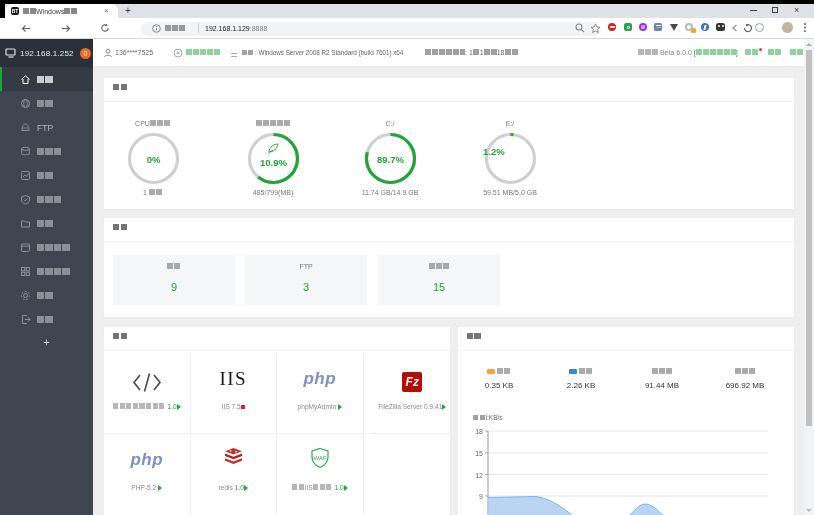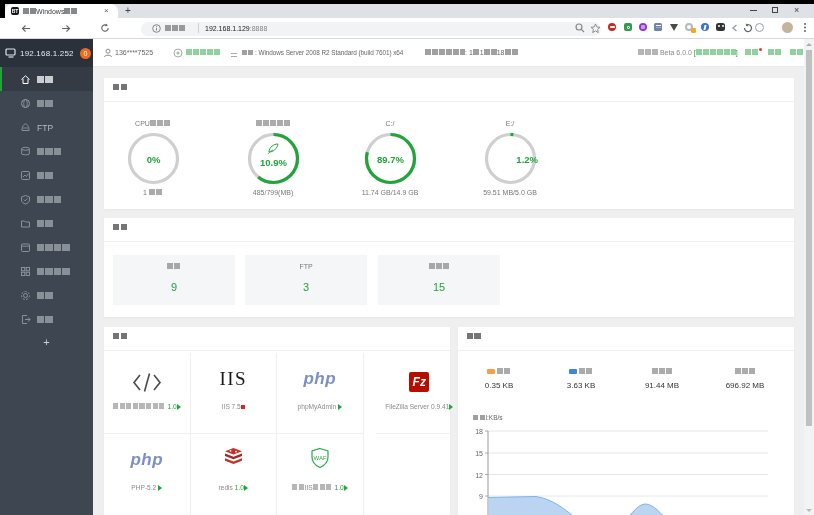--- a/index.html
+++ b/index.html
@@ -263,21 +263,21 @@
     <circle cx="27.5" cy="27.5" r="24" fill="none" stroke="#cfcfcf" stroke-width="3.2"></circle>
     <circle cx="27.5" cy="27.5" r="24" fill="none" stroke="#20a53a" stroke-width="3.2" stroke-dasharray="3 150.8" transform="rotate(-90 27.5 27.5)" stroke-linecap="butt"></circle>
   </svg>
 <div class="ab" style="left:126px;top:154px;width:55px;text-align:center;font-size:9.5px;font-weight:bold;color:#20a53a">0%</div>
 <div class="ab" style="left:246px;top:157px;width:55px;text-align:center;font-size:9.5px;font-weight:bold;color:#20a53a">10.9%</div>
 <svg class="ab" style="left:266px;top:143px" width="14" height="12" viewBox="0 0 14 12">
     <path d="M3 9 C3 4 8 1 12 1 C11 6 7 9 3 9 Z" fill="none" stroke="#20a53a" stroke-width="1"></path>
     <path d="M2 11 C3 9 5 8 7 7" fill="none" stroke="#20a53a" stroke-width=".8"></path>
   </svg>
 <div class="ab" style="left:363px;top:154px;width:55px;text-align:center;font-size:9.5px;font-weight:bold;color:#20a53a">89.7%</div>
-<div class="ab" style="left:483px;top:154px;width:55px;text-align:right;font-size:9.5px;font-weight:bold;color:#20a53a">1.2%</div>
+<div class="ab" style="left:483px;top:146px;width:55px;text-align:left;font-size:9.5px;font-weight:bold;color:#20a53a">1.2%</div>
 <div class="ab gsub" style="left:103px;top:189px">1 <span class="z" style="width:14px"></span></div>
 <div class="ab gsub" style="left:223px;top:189px">485/799(MB)</div>
 <div class="ab gsub" style="left:340px;top:189px">11.74 GB/14.9 GB</div>
 <div class="ab gsub" style="left:460px;top:189px">59.51 MB/5.0 GB</div>
 
 <div class="ab card" id="card2">
     <div class="ctitle"><span class="z zz" style="width:15px"></span></div>
     <div class="csep"></div>
 <div class="obox" style="left:9px">
       <div class="ol"><span class="z" style="width:14px"></span></div>
@@ -305,21 +305,21 @@
       <div class="sname"><span class="z" style="width:53px"></span> <span style="color:#20a53a">1.0</span><span class="play"></span></div>
     </div>
 <div class="scell" style="left:86.5px;top:26px">
       <div class="slogo" style="font-family:'Liberation Serif',serif;font-size:19px;color:#1a1a1a;font-weight:400;letter-spacing:1.5px;top:15px">IIS</div>
       <div class="sname">IIS 7.5<span class="stop"></span></div>
     </div>
 <div class="scell" style="left:173px;top:26px">
       <div class="slogo" style="top:16px;font-style:italic;font-size:17px;color:#7e90c2;font-weight:bold;letter-spacing:.5px">php</div>
       <div class="sname">phpMyAdmin <span class="play"></span></div>
     </div>
-<div class="scell" style="left:272px;top:26px;border-right:none">
+<div class="scell" style="left:265px;top:26px;border-right:none">
       <div class="slogo" style="top:19px"><span style="display:inline-block;width:20px;height:20px;background:#b50d00;border-radius:2px;color:#fff;font-size:12px;font-weight:bold;font-style:italic;line-height:20px">Fz</span></div>
       <div class="sname">FileZilla Server 0.9.41<span class="play"></span></div>
     </div>
 <div class="scell" style="left:0;top:107px;border-bottom:none">
       <div class="slogo" style="top:16px;font-style:italic;font-size:17px;color:#7e90c2;font-weight:bold;letter-spacing:.5px">php</div>
       <div class="sname">PHP-5.2 <span class="play"></span></div>
     </div>
 <div class="scell" style="left:86.5px;top:107px;border-bottom:none">
       <div class="slogo" style="top:13px"><svg width="21" height="21" viewBox="0 0 21 21">
           <path d="M10.5 1 L19 4.2 L10.5 7.5 L2 4.2 Z" fill="#c6302b"></path>
@@ -341,21 +341,21 @@
 </div>
 
 <div class="ab card" id="card4">
     <div class="ctitle"><span class="z zz" style="width:15px"></span></div>
     <div class="csep"></div>
 <div class="tleg" style="left:1px"><span class="lsq" style="background:#f7a042"></span><span class="z" style="width:14px"></span></div>
 <div class="tleg" style="left:83px"><span class="lsq" style="background:#3a87d6"></span><span class="z" style="width:14px"></span></div>
 <div class="tleg" style="left:164px"><span class="z" style="width:21px"></span></div>
 <div class="tleg" style="left:247px"><span class="z" style="width:21px"></span></div>
 <div class="tval" style="left:1px">0.35 KB</div>
-<div class="tval" style="left:83px">3.63 KB</div>
+<div class="tval" style="left:83px">2.26 KB</div>
 <div class="tval" style="left:164px">91.44 MB</div>
 <div class="tval" style="left:247px">696.92 MB</div>
 <div class="ab" style="left:15px;top:87px;font-size:6.5px;color:#666"><span class="z" style="width:14px"></span>:KB/s</div>
 <svg class="ab" style="left:0;top:96px" width="336" height="92" viewBox="0 0 336 92">
 <line x1="30" y1="8" x2="310" y2="8" stroke="#e6e6e6"></line>
 <line x1="30" y1="30" x2="310" y2="30" stroke="#e6e6e6"></line>
 <line x1="30" y1="51.5" x2="310" y2="51.5" stroke="#e6e6e6"></line>
 <line x1="30" y1="73" x2="310" y2="73" stroke="#e6e6e6"></line>
 <line x1="30" y1="8" x2="30" y2="92" stroke="#999"></line>
 <line x1="27" y1="8" x2="30" y2="8" stroke="#999" stroke-width=".8"></line>

